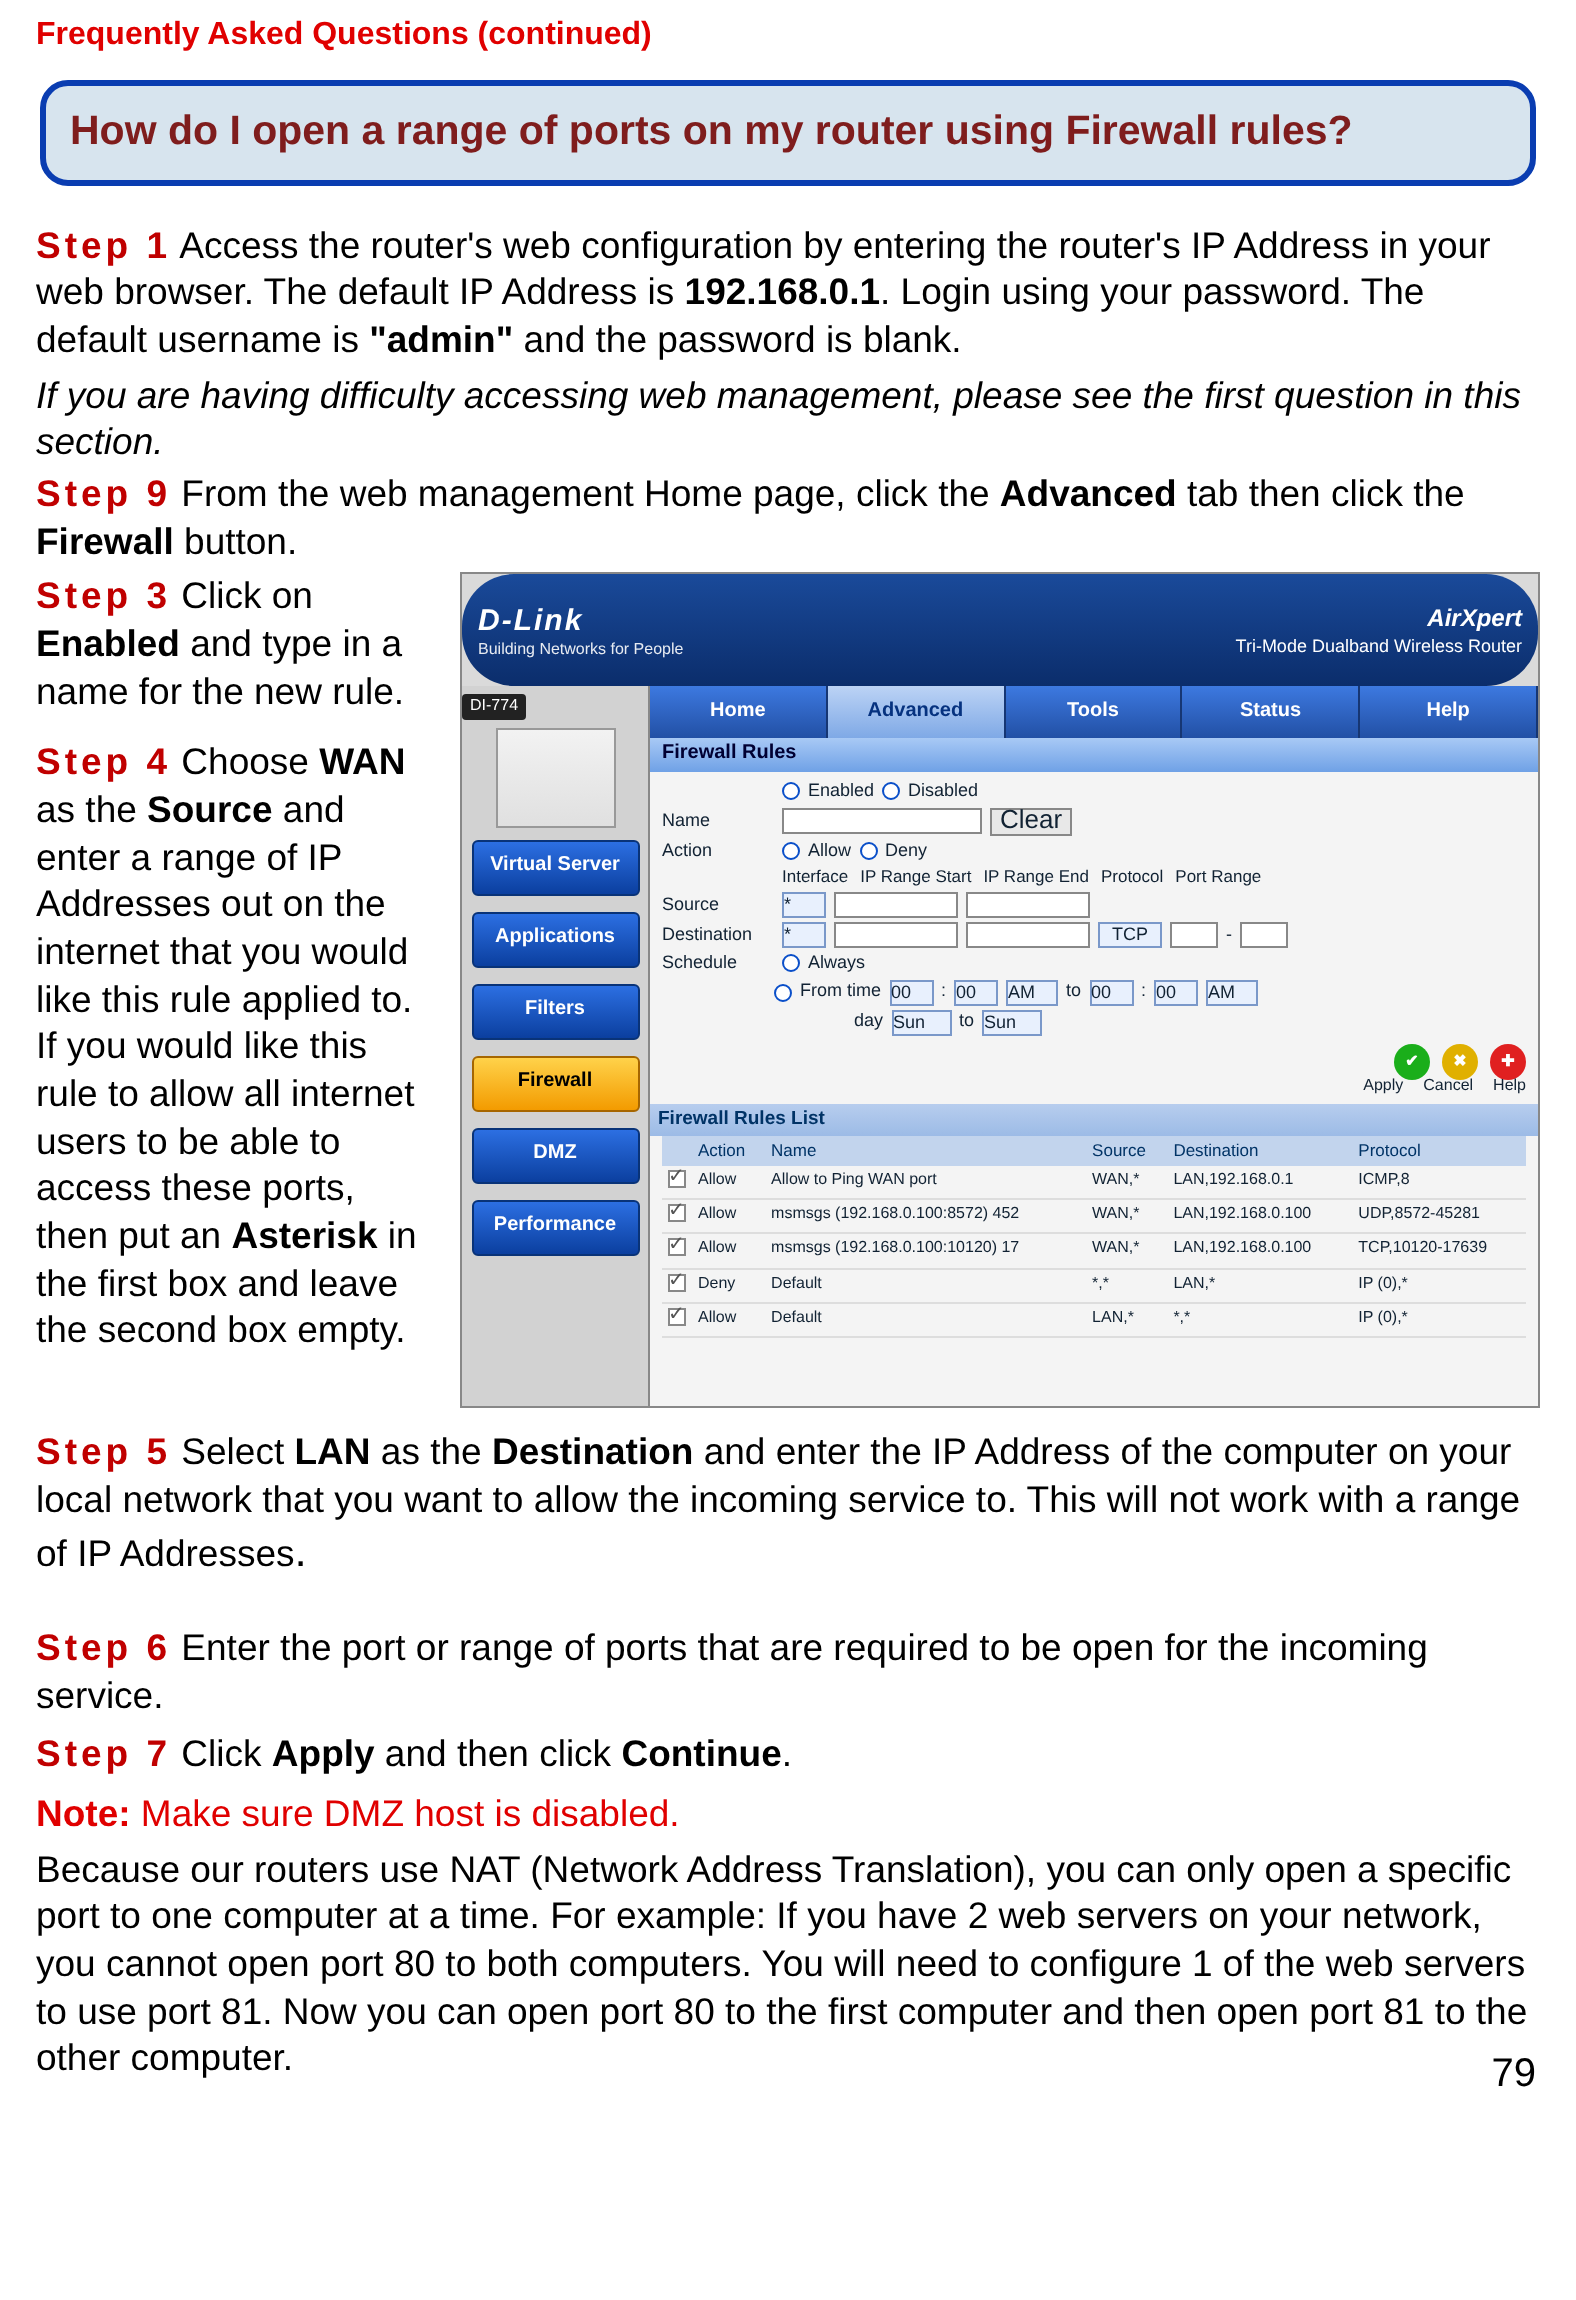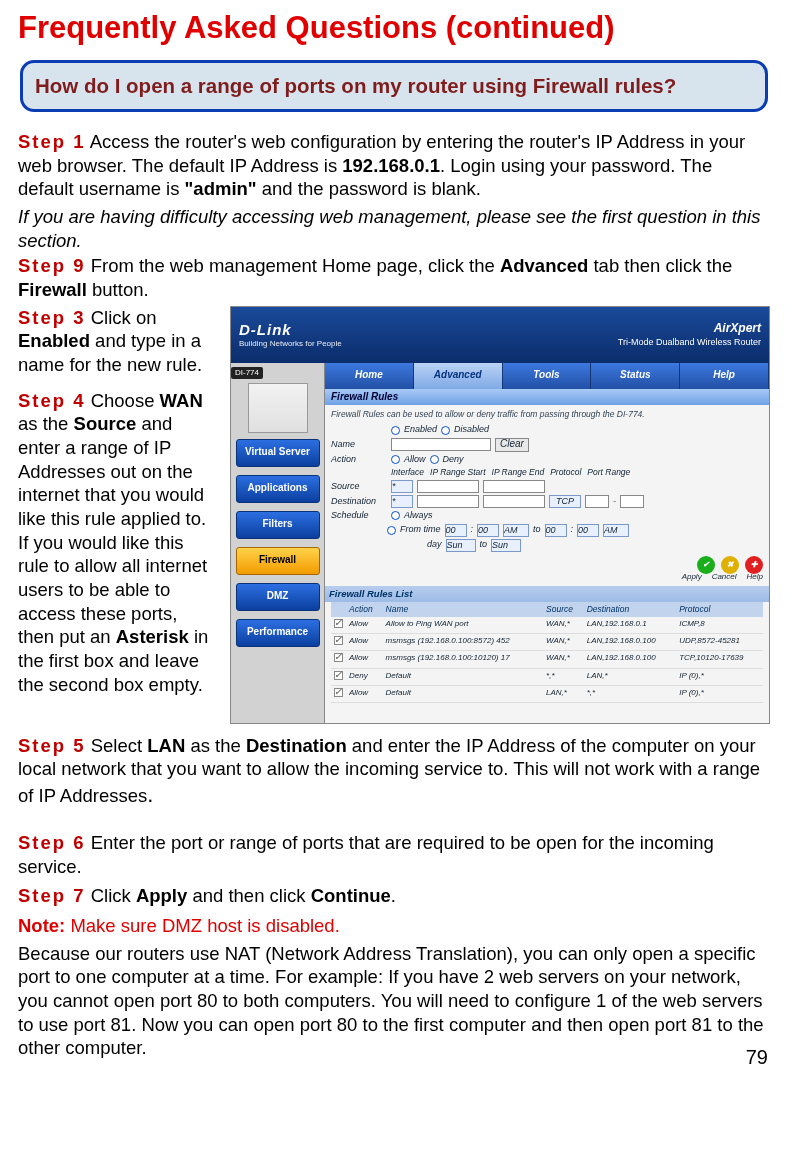--- a/index.html
+++ b/index.html
@@ -8,21 +8,21 @@
     width: 788px;
     background: #fff;
     color: #000;
     padding: 8px 18px 10px 18px;
     font-size: 18.5px;
     line-height: 1.28;
   }
   .page-title {
     color: #e00000;
     font-weight: bold;
-    font-size: 31px;
+    font-size: 16px;
     margin-bottom: 12px;
   }
   .question-box {
     border: 3px solid #0a3db1;
     border-radius: 14px;
     background: #d7e4ee;
     padding: 10px 12px;
     color: #7f1d1d;
     font-weight: bold;
     font-size: 20.5px;
@@ -51,20 +51,21 @@
   }
   
   .ss-top {
     background: linear-gradient(#1a4a9a,#0b2d6b);
     height: 56px;
     display: flex;
     align-items: center;
     padding: 12px 8px;
     color: #fff;
     justify-content: space-between;
+    border-radius: 26px;
   }
   .ss-brand { font-weight: bold; font-size: 15px; font-style: italic; letter-spacing:1px;}
   .ss-brand-sub { font-size: 8px; display:block; font-weight: normal; font-style:normal; opacity:.9;}
   .ss-brand-right { text-align: right; }
   .ss-brand-right .x { font-style: italic; font-weight: bold; font-size: 12px; }
   .ss-brand-right .sub { font-size: 9px; display:block; }
   .ss-body { display: flex; height: calc(100% - 56px); background:#dcdcdc;}
   .ss-side {
     width: 94px;
     background: #d2d2d2;
@@ -89,21 +90,21 @@
     background: linear-gradient(#2c6fe2,#0b3f9f);
     color: #fff; font-size: 10px; font-weight: bold;
     display:flex; align-items:center; justify-content:center; text-align:center;
     border:1px solid #093378; border-radius:3px;
     margin-bottom: 8px;
   }
   .ss-side-btn.active {
     background: linear-gradient(#ffd24a,#f39b00);
     color:#000; border:1px solid #a66600;
   }
-  .ss-main { flex:1; background:#8b5cf6; display:flex; flex-direction:column;font-style:italic; }
+  .ss-main { flex:1; background:#8b5cf6; display:flex; flex-direction:column; }
   .ss-tabs {
     display:flex; height:26px; background:linear-gradient(#3870d3,#2350a3);
   }
   .ss-tab {
     flex:1; display:flex; align-items:center; justify-content:center;
     color:#fff; font-size:10px; font-weight:bold;
     border-right:1px solid #163673;
     background:linear-gradient(#3d79e0,#2250a5);
   }
   .ss-tab.active {
@@ -117,21 +118,21 @@
     margin:-4px -6px 4px -6px;  white-space: nowrap; overflow:hidden;
   }
   .ss-panel .desc { color:#345; margin-bottom:4px; font-size:8.5px;}
   .ss-form-row { display:flex; align-items:center; gap:4px; margin:2px 0;}
   .ss-form-row .lbl { width:56px; color:#123; font-size:9px;}
   .ss-input { border:1px solid #888; background:#fff; height:13px; }
   .ss-input.sm { width:24px; }
   .ss-input.md { width:100px; }
   .ss-sel { border:1px solid #7a98c9; background:#e8f0fd; height:13px; width:22px; }
   .ss-radio { width:9px; height:9px; border:1px solid #0a4fc9; border-radius:50%; display:inline-block; background:#fff;}
-  .ss-btn-sm { border:1px solid #888; background:#e8e8e8; padding:0 4px; font-size:10px; height:14px; display:inline-flex; align-items:center;}
+  .ss-btn-sm { border:1px solid #888; background:#e8e8e8; padding:0 4px; font-size:13px; height:14px; display:inline-flex; align-items:center;}
   .ss-cols-hdr { display:flex; gap:6px; font-size:8.5px; color:#123; margin-left:60px; margin-bottom:2px;}
   .ss-cols-hdr span { white-space:nowrap;}
   .ss-icons { display:flex; gap:6px; justify-content:flex-end; margin:4px 0 0 0; font-size:8px; align-items:center;}
   .ss-icon-c { width:18px; height:18px; border-radius:50%; display:inline-flex; align-items:center; justify-content:center; font-weight:bold; color:#fff;}
   .ss-icon-c.apply { background:#1aae1a;}
   .ss-icon-c.cancel { background:#e0b000;}
   .ss-icon-c.help { background:#e02020;}
   .ss-list-hdr {
     background: linear-gradient(#b7cdee,#9cbbe6);
     color:#036; font-weight:bold; padding:2px 4px; font-size:9.5px;
@@ -199,21 +200,20 @@
       <div class="ss-main">
         <div class="ss-tabs">
           <div class="ss-tab">Home</div>
           <div class="ss-tab active">Advanced</div>
           <div class="ss-tab">Tools</div>
           <div class="ss-tab">Status</div>
           <div class="ss-tab">Help</div>
         </div>
         <div class="ss-panel">
           <div class="hdr">Firewall Rules</div>
-          <div class="desc">Firewall Rules can be used to allow or deny traffic from passing through the DI-774.</div>
 
           <div class="ss-form-row" style="margin-left:60px;">
             <span class="ss-radio"></span>
             <span>Enabled</span>
             <span class="ss-radio"></span>
             <span>Disabled</span>
           </div>
           <div class="ss-form-row">
             <span class="lbl">Name</span>
             <span class="ss-input md"></span>

